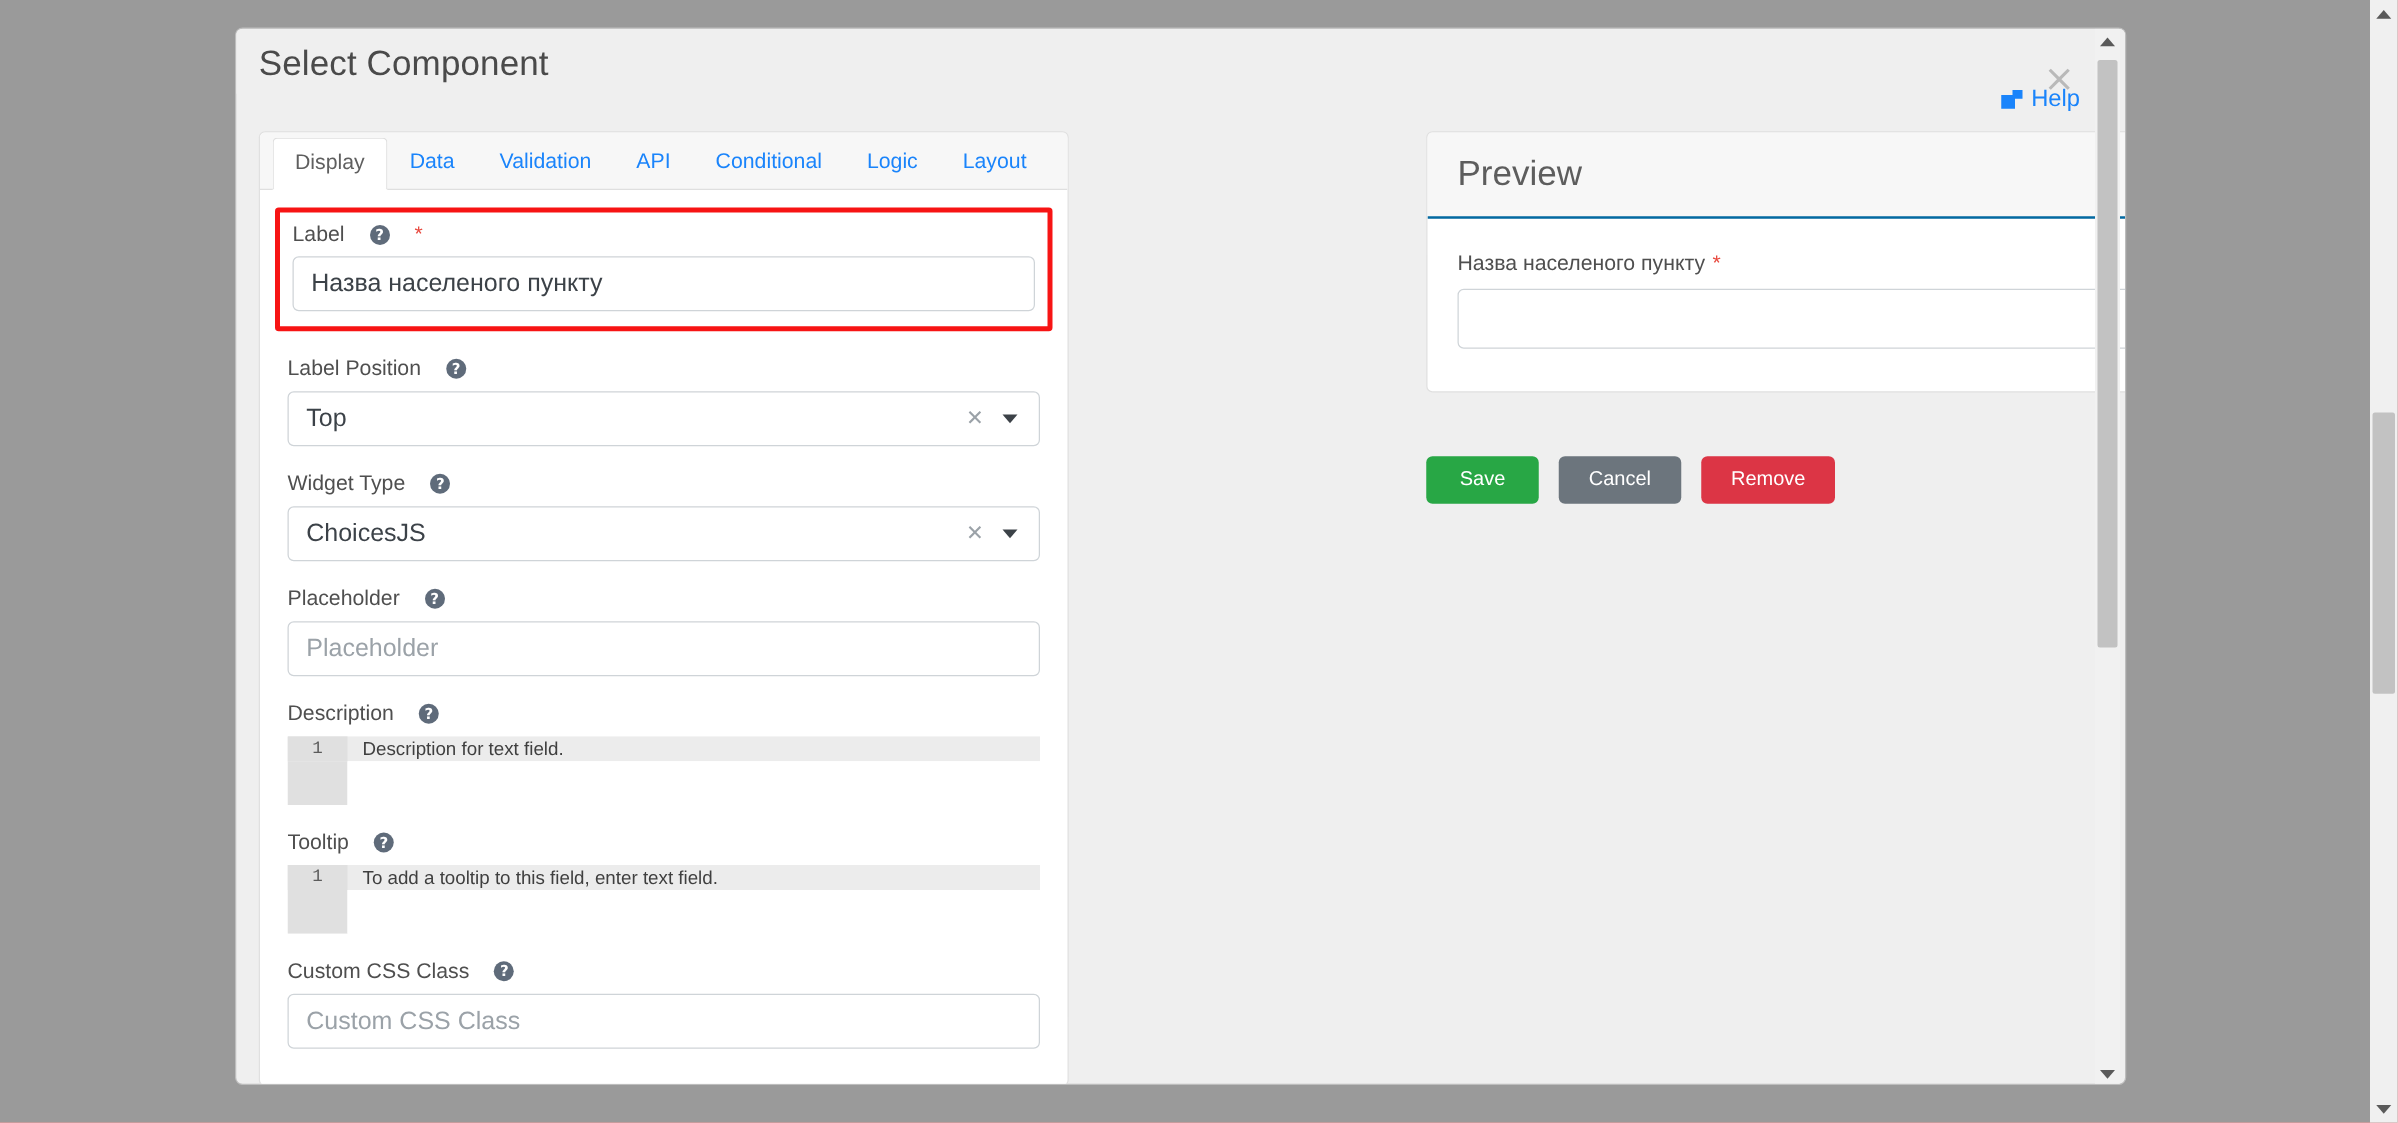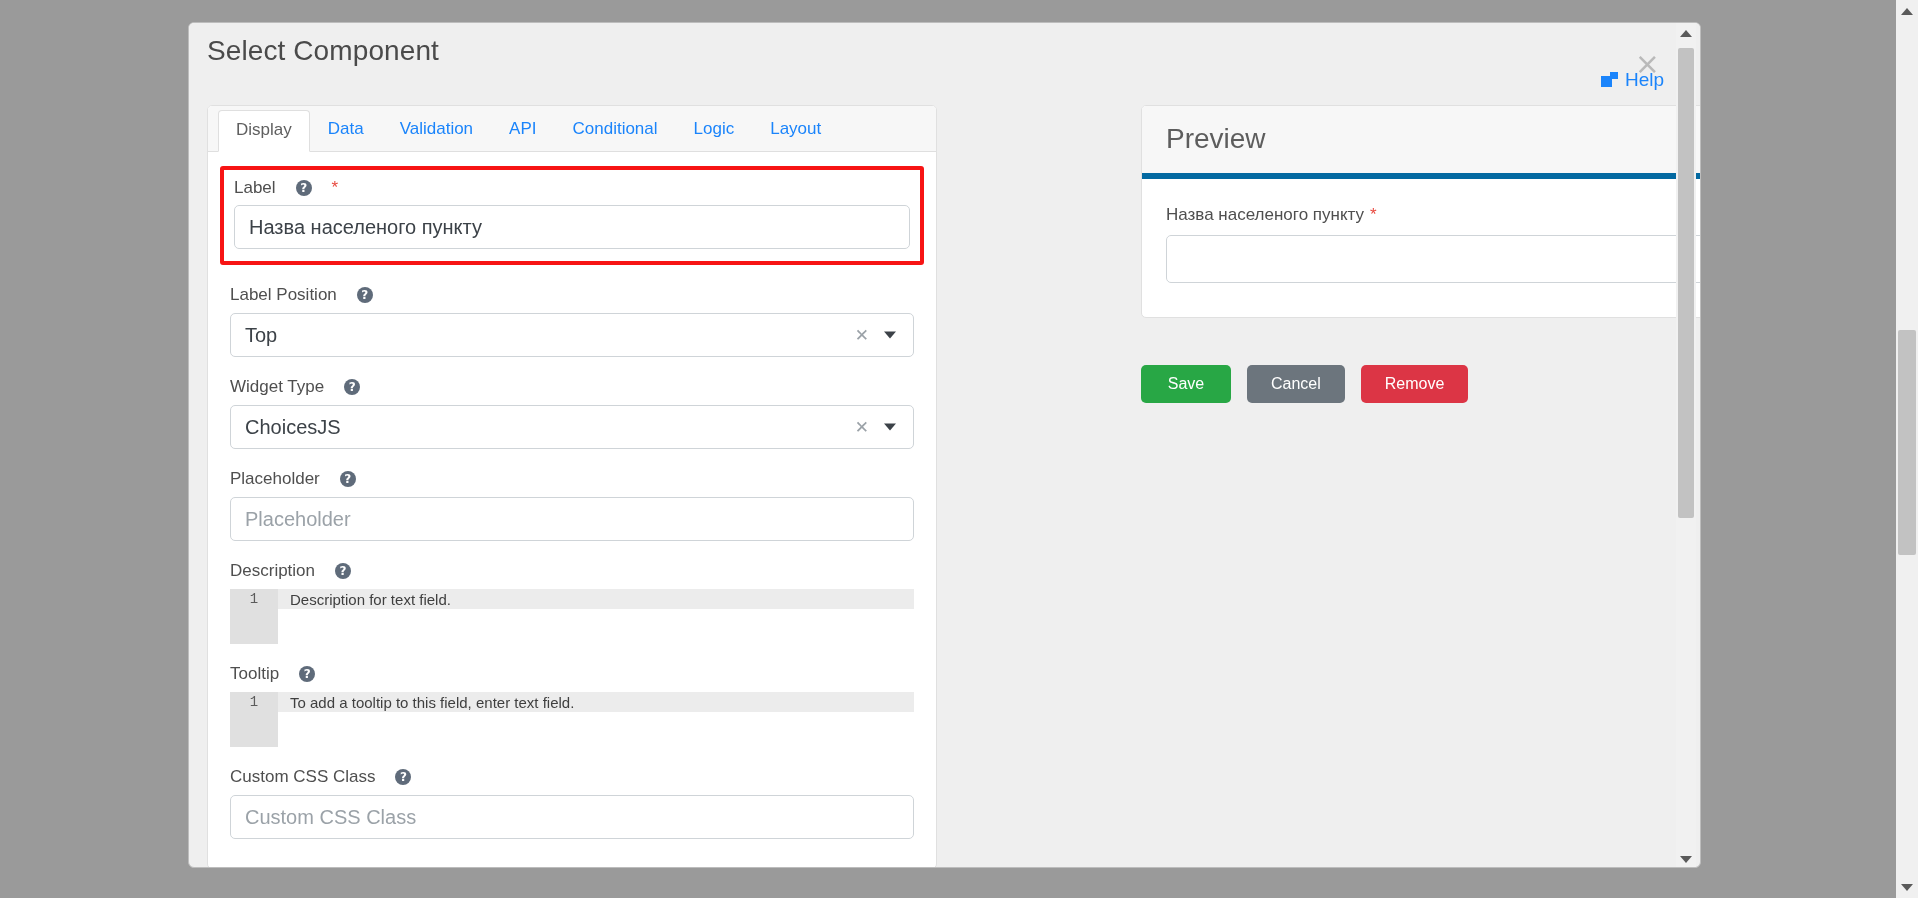--- a/index.html
+++ b/index.html
@@ -144,21 +144,21 @@
   .help-icon i:nth-child(2){ left:9px; top:0; width:8px; height:7px; }
 
   .modal-body {
     position: absolute; left: 0; top: 52px;
     width: 1513px; height: 794px;
   }
 
   
   .edit-pane {
     position: absolute; left: 18px; top: 30px;
-    width: 730px; height: 764px;
+    width: 648px; height: 764px;
     background: #ffffff;
     border: 1px solid #e0e0e0;
     border-radius: 5px;
     overflow: hidden;
   }
 
   .tabs {
     display: flex;
     height: 46px;
     background: #f7f7f7;
@@ -301,21 +301,21 @@
   .preview-pane {
     position: absolute; left: 952px; top: 30px;
     width: 720px;
     background: #ffffff;
     border: 1px solid #e0e0e0;
     border-radius: 5px;
     overflow: hidden;
   }
   .preview-head {
     background: #f7f7f7;
-    border-bottom: 6px solid #0369a1;
+    border-bottom: 2px solid #0369a1;
     padding: 17px 24px 18px 24px;
   }
   .preview-title { font-size: 28px; color: #5d5d5d; }
   .preview-body { padding: 26px 24px 34px 24px; }
   .preview-label {
     font-size: 17px; color: #4f4f4f;
     margin-bottom: 10px;
     display: flex; align-items: center; gap: 6px;
   }
   .preview-select {

